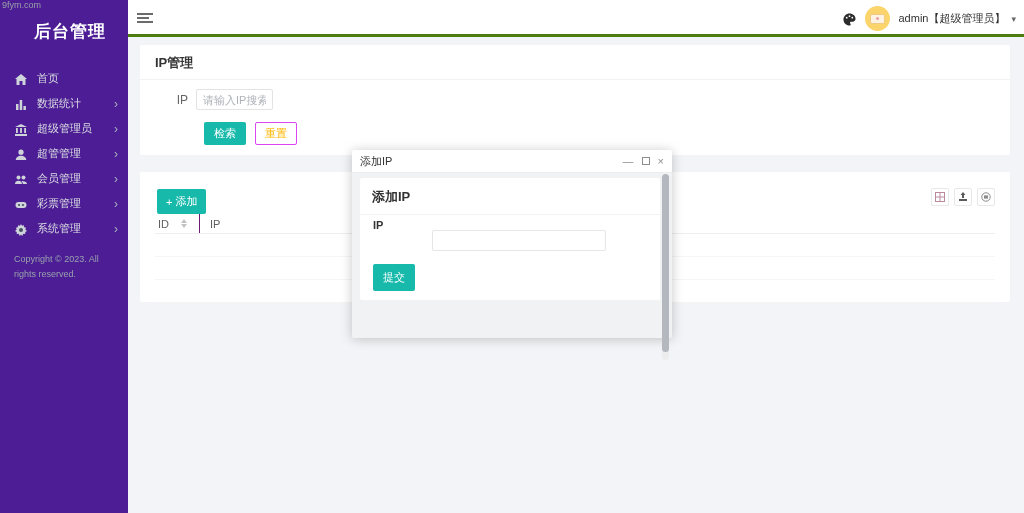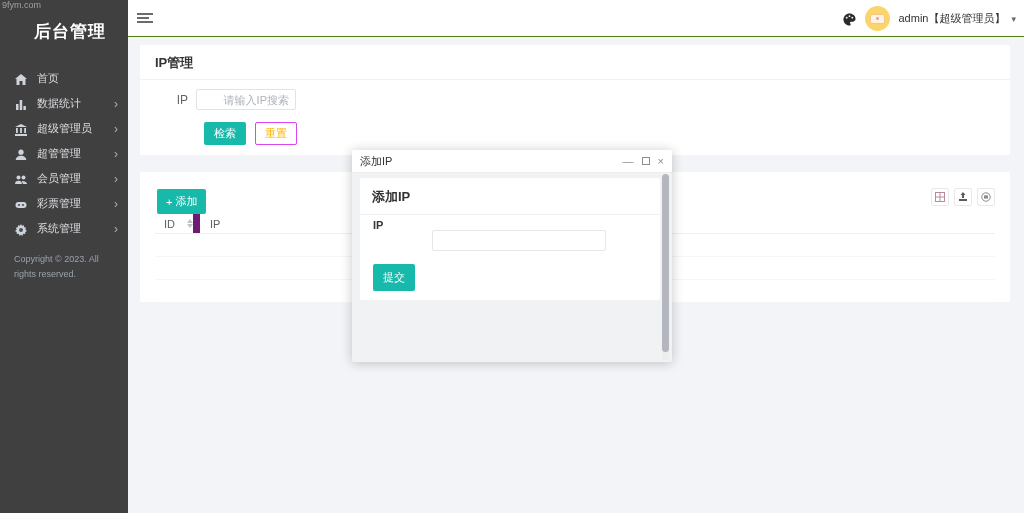--- a/index.html
+++ b/index.html
@@ -1,83 +1,83 @@
 <!DOCTYPE html>
 <html><head>
 <meta charset="utf-8">
 <style>
   * { margin:0; padding:0; box-sizing:border-box; }
   html,body { width:1024px; height:513px; overflow:hidden;
     font-family:"Liberation Sans","DejaVu Sans",sans-serif; background:#f3f4f7; }
 
   
   .sidebar { position:absolute; left:0; top:0; width:128px; height:513px;
-    background:#404040; color:#e8eaed; z-index:2; }
+    background:#4c1d95; color:#e8eaed; z-index:2; }
   .watermark { position:absolute; left:2px; top:0; font-size:9px; color:#9aa0a6; z-index:5; }
   .side-title { padding:20px 0 10px 34px; font-size:17px; font-weight:bold; color:#fff; letter-spacing:1px; }
   .menu { margin-top:8px; }
   .menu-item { display:flex; align-items:flex-end; height:25px; padding:0 10px 0 14px;
     font-size:11px; color:#dbdee2; cursor:pointer; }
   .menu-item .mi-icon { width:13px; height:13px; margin-right:10px; display:inline-flex;
     align-items:center; justify-content:center; color:#cfd4da; }
   .menu-item .mi-icon svg { width:12px; height:12px; fill:currentColor; }
   .menu-item .chev { margin-left:auto; font-size:12px; color:#aab2bb; }
   .copyright { margin-top:16px; padding:0 14px; font-size:9px; line-height:15px; color:#99a2ad; }
 
   
   .header { position:absolute; left:128px; top:0; width:896px; height:37px;
-    background:#fff; border-bottom:1px solid #4d7c0f; z-index:1; }
+    background:#fff; border-bottom:3px solid #4d7c0f; z-index:1; }
   .hamburger { position:absolute; left:9px; top:11px; width:16px; height:14px; cursor:pointer; }
   .hamburger i { display:block; height:2px; background:#6b6b6b; margin:2px 0; }
   .hamburger i:nth-child(2){ width:12px; }
   .header-right { position:absolute; right:8px; top:0; height:37px; display:flex; align-items:center; gap:9px; }
   .palette-icon { width:13px; height:13px; cursor:pointer; }
   .avatar { width:25px; height:25px; border-radius:50%; background:#fbd56b; position:relative; overflow:hidden; cursor:pointer; }
   .avatar .card-shape { position:absolute; left:5px; top:8px; width:15px; height:10px;
     background:#fdf3e0; border-radius:2px; border:1px solid #f0c985; }
   .avatar .dot { position:absolute; left:11px; top:11px; width:3px; height:3px; border-radius:50%; background:#e8a0a8; }
   .user-name { font-size:11px; color:#333; cursor:pointer; }
   .caret { font-size:9px; color:#666; margin-left:-3px; cursor:pointer; }
 
   
   .content { position:absolute; left:128px; top:37px; width:896px; height:476px; background:#f3f4f7; }
   .card { position:absolute; left:12px; width:870px; background:#fff; border-radius:2px; }
   .card1 { top:8px; height:110px; }
   .card1-title { padding:9px 15px 7px; font-size:13px; font-weight:bold; color:#333; }
   .card1-divider { height:1px; background:#f2f2f2; }
   .form-row { position:absolute; left:0; top:44px; display:flex; align-items:center; }
   .form-label { width:56px; text-align:right; font-size:12px; color:#666; padding-right:8px; }
-  .ip-input { width:100px; height:21px; border:1px solid #e3e3e3; border-radius:2px;
-    font-size:11px; color:#333; padding:0 6px; outline:none;text-align:right; }
+  .ip-input { width:77px; height:21px; border:1px solid #e3e3e3; border-radius:2px;
+    font-size:11px; color:#333; padding:0 6px; outline:none; }
   .ip-input::placeholder { color:#aeb2b8; }
   .btn-row { position:absolute; left:64px; top:77px; display:flex; gap:9px; }
   .btn { font-size:11px; border-radius:2px; cursor:pointer; line-height:1; border:none; }
   .btn-search { background:#16b9aa; color:#fff; padding:6px 10px; }
   .btn-reset { background:#fff; color:#ffb800; border:1px solid #d946ef; padding:5px 9px;text-align:center; }
 
   .card2 { top:135px; height:130px; }
   .btn-add { position:absolute; left:17px; top:17px; background:#16b9aa; color:#fff;
     font-size:11px; padding:5px 9px; border-radius:2px; border:none; cursor:pointer; display:flex; align-items:center; gap:3px; }
   .tool-icons { position:absolute; right:15px; top:16px; display:flex; gap:5px; }
   .tool-btn { width:18px; height:18px; border:1px solid #e8e8e8; border-radius:2px;
     display:flex; align-items:center; justify-content:center; cursor:pointer; background:#fff; }
   .tool-btn svg { width:10px; height:10px; }
   .tbl-header { position:absolute; left:15px; right:15px; top:42px; height:20px;
     border-bottom:1px solid #eee; display:flex; align-items:center; font-size:11px; color:#5f5f5f; }
   .th-id { width:45px; padding-left:3px; display:flex; align-items:center; gap:12px;
-    border-right:7px solid #701a75; height:100%;justify-content:flex-end; }
+    border-right:1px solid #701a75; height:100%; }
   .th-ip { padding-left:10px; }
   .sort { display:inline-flex; flex-direction:column; gap:1px; cursor:pointer; }
   .sort b { width:0; height:0; border-left:3px solid transparent; border-right:3px solid transparent; display:block; }
   .sort .up { border-bottom:4px solid #c2c2c2; }
   .sort .dn { border-top:4px solid #c2c2c2; }
   .tbl-row { position:absolute; left:15px; right:15px; height:23px; border-bottom:1px solid #f5f5f5; }
 
   
-  .modal { position:absolute; left:352px; top:150px; width:320px; height:212px;
+  .modal { position:absolute; left:352px; top:150px; width:320px; height:188px;
     background:#f1f2f4; border-radius:2px; box-shadow:0 1px 12px rgba(0,0,0,.22); z-index:10; }
   .modal-titlebar { height:23px; background:#fff; border-bottom:1px solid #ededed;
     display:flex; align-items:center; padding:0 8px; border-radius:2px 2px 0 0; }
   .modal-title { font-size:11px; color:#333; }
   .modal-controls { margin-left:auto; display:flex; align-items:center; gap:8px; color:#8d8d8d; }
   .mc { font-size:11px; cursor:pointer; line-height:1; }
   .mc-max { width:8px; height:8px; border:1px solid #8d8d8d; display:inline-block; }
   .modal-body { position:relative; height:189px; }
   .modal-card { position:absolute; left:8px; top:5px; width:300px; height:122px; background:#fff; border-radius:2px; }
   .modal-heading { padding:10px 12px 8px; font-size:13px; font-weight:bold; color:#333; }

